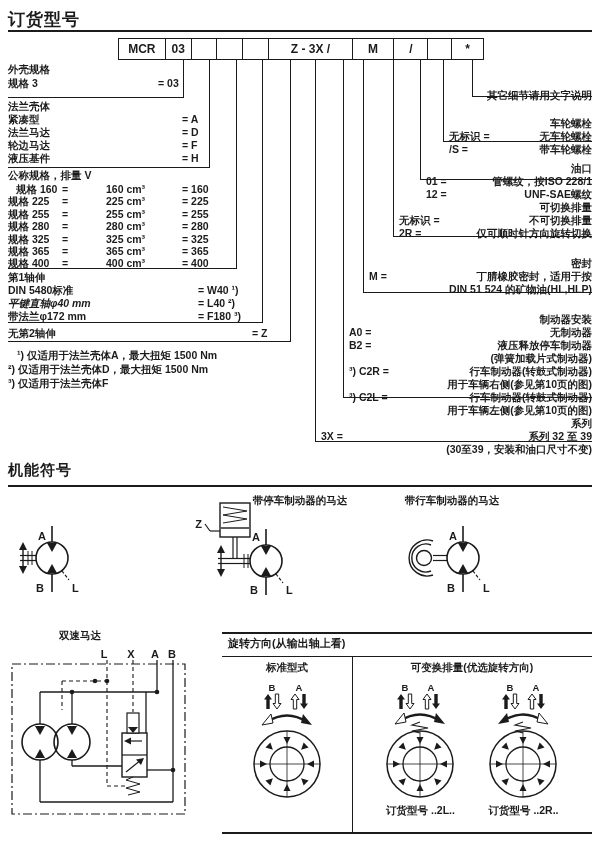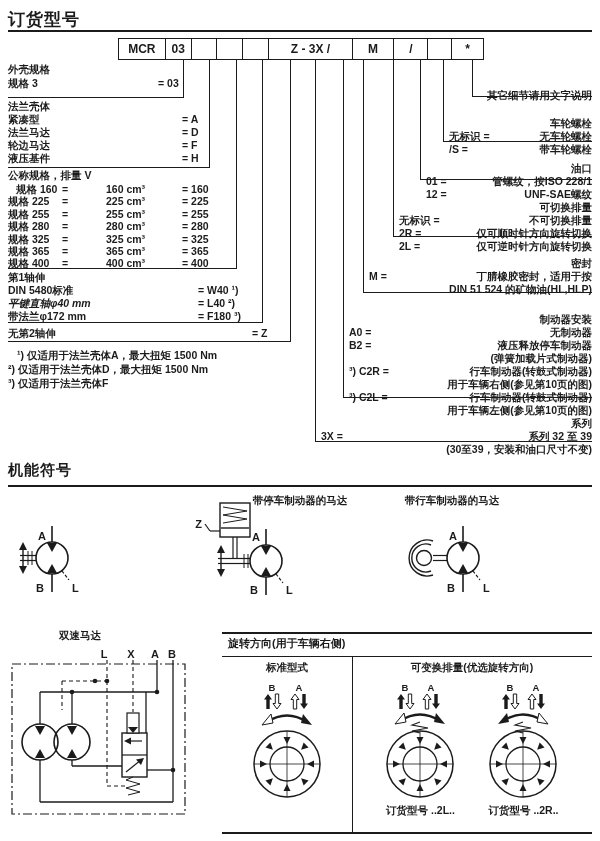--- a/index.html
+++ b/index.html
@@ -161,24 +161,20 @@
 
   <div class="rgrp" style="left:399px;top:185px;width:193px;">
     <span class="hd">可切换排量</span>
     <div class="rrow">
         <span class="pre">无标识 =</span>
         <span class="desc">不可切换排量</span>
       </div>
     <div class="rrow">
         <span class="pre">2R =</span>
         <span class="desc">仅可顺时针方向旋转切换</span>
-      </div>
-    <div class="rrow">
-        <span class="pre">2L =</span>
-        <span class="desc">仅可逆时针方向旋转切换</span>
       </div>
   </div>
 
   <div class="rgrp" style="left:369px;top:241px;width:223px;">
     <span class="hd">密封</span>
     <div class="rrow">
         <span class="pre">M =</span>
         <span class="desc">丁腈橡胶密封，适用于按</span>
       </div>
     <div class="rrow">
@@ -352,21 +348,21 @@
     </g>
     <g font-size="11" text-anchor="middle">
       <text x="104" y="658">L</text>
       <text x="131" y="658">X</text>
       <text x="155" y="658">A</text>
       <text x="172" y="658">B</text>
     </g>
   </svg>
 
   <div class="hl" style="left:222px;top:632px;width:370px;height:1.5px;"></div>
-  <div class="t lad" style="left:228px;top:637px;font-size:11px;">旋转方向(用于车辆右侧)</div>
+  <div class="t lad" style="left:228px;top:637px;font-size:11px;">旋转方向(从输出轴上看)</div>
   <div class="hl" style="left:222px;top:656px;width:370px;"></div>
   <div class="vl" style="left:352px;top:656px;height:176px;"></div>
   <div class="hl" style="left:222px;top:832px;width:370px;height:1.5px;"></div>
 
   <div class="t lad ctr" style="left:252px;top:661px;width:70px;font-family:Liberation Serif, serif;">标准型式</div>
   <div class="t lad ctr" style="left:372px;top:661px;width:200px;">可变换排量(优选旋转方向)</div>
   <div class="t lad ctr" style="left:368px;top:804px;width:105px;">订货型号 ..2L..</div>
   <div class="t lad ctr" style="left:471px;top:804px;width:105px;">订货型号 ..2R..</div>
 
   <svg style="left:215px;top:658px;" width="385" height="178" viewBox="215 658 385 178">

